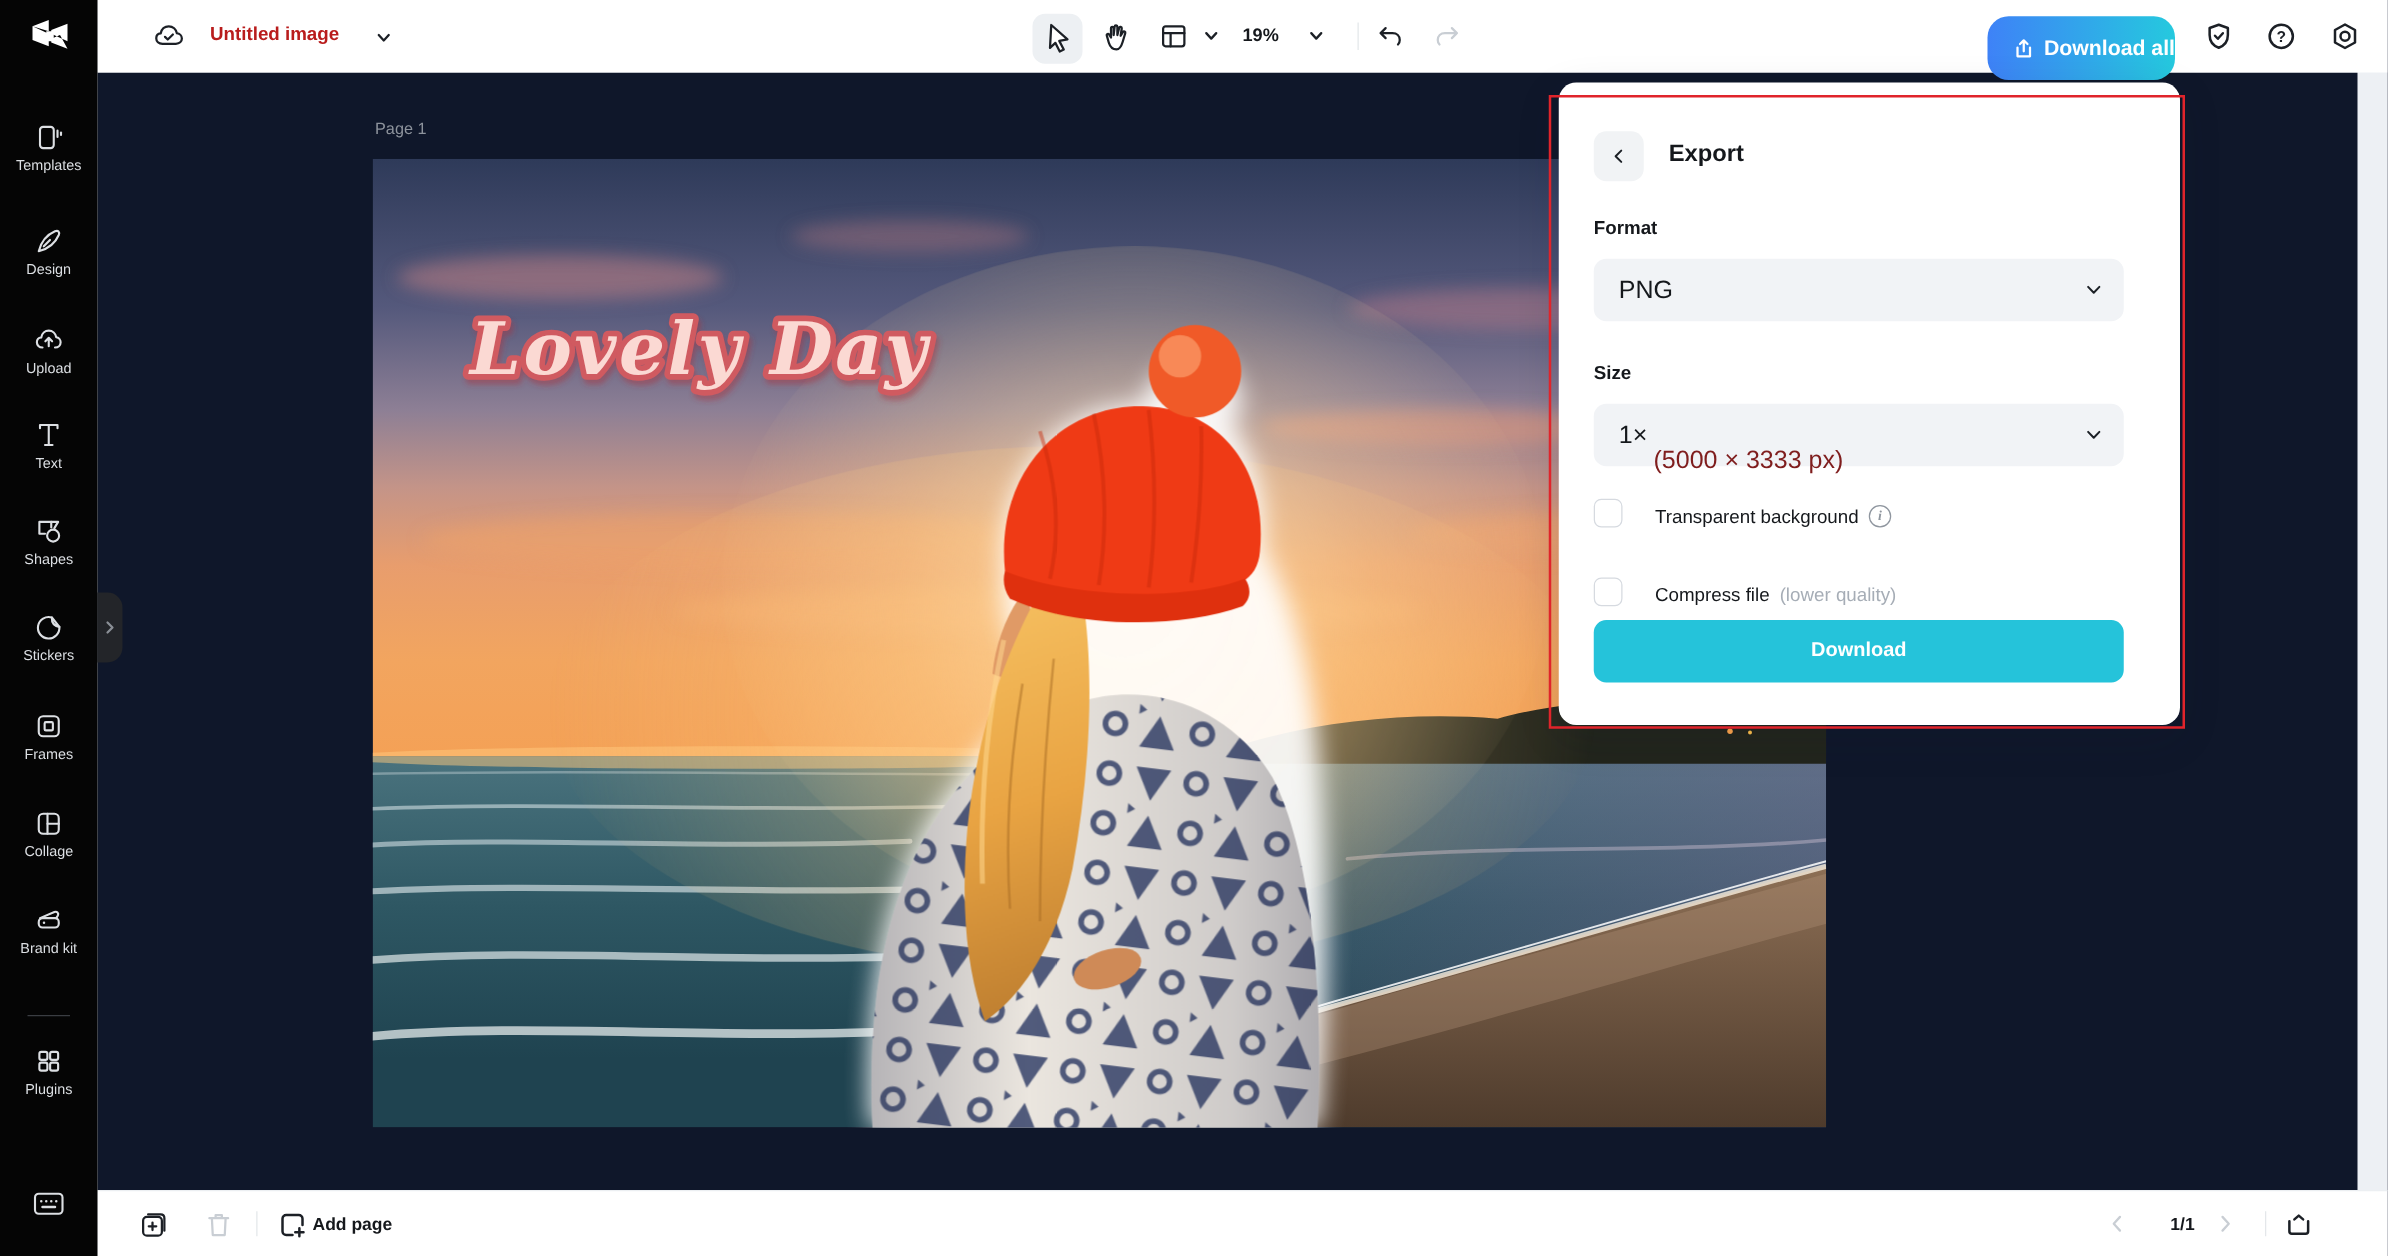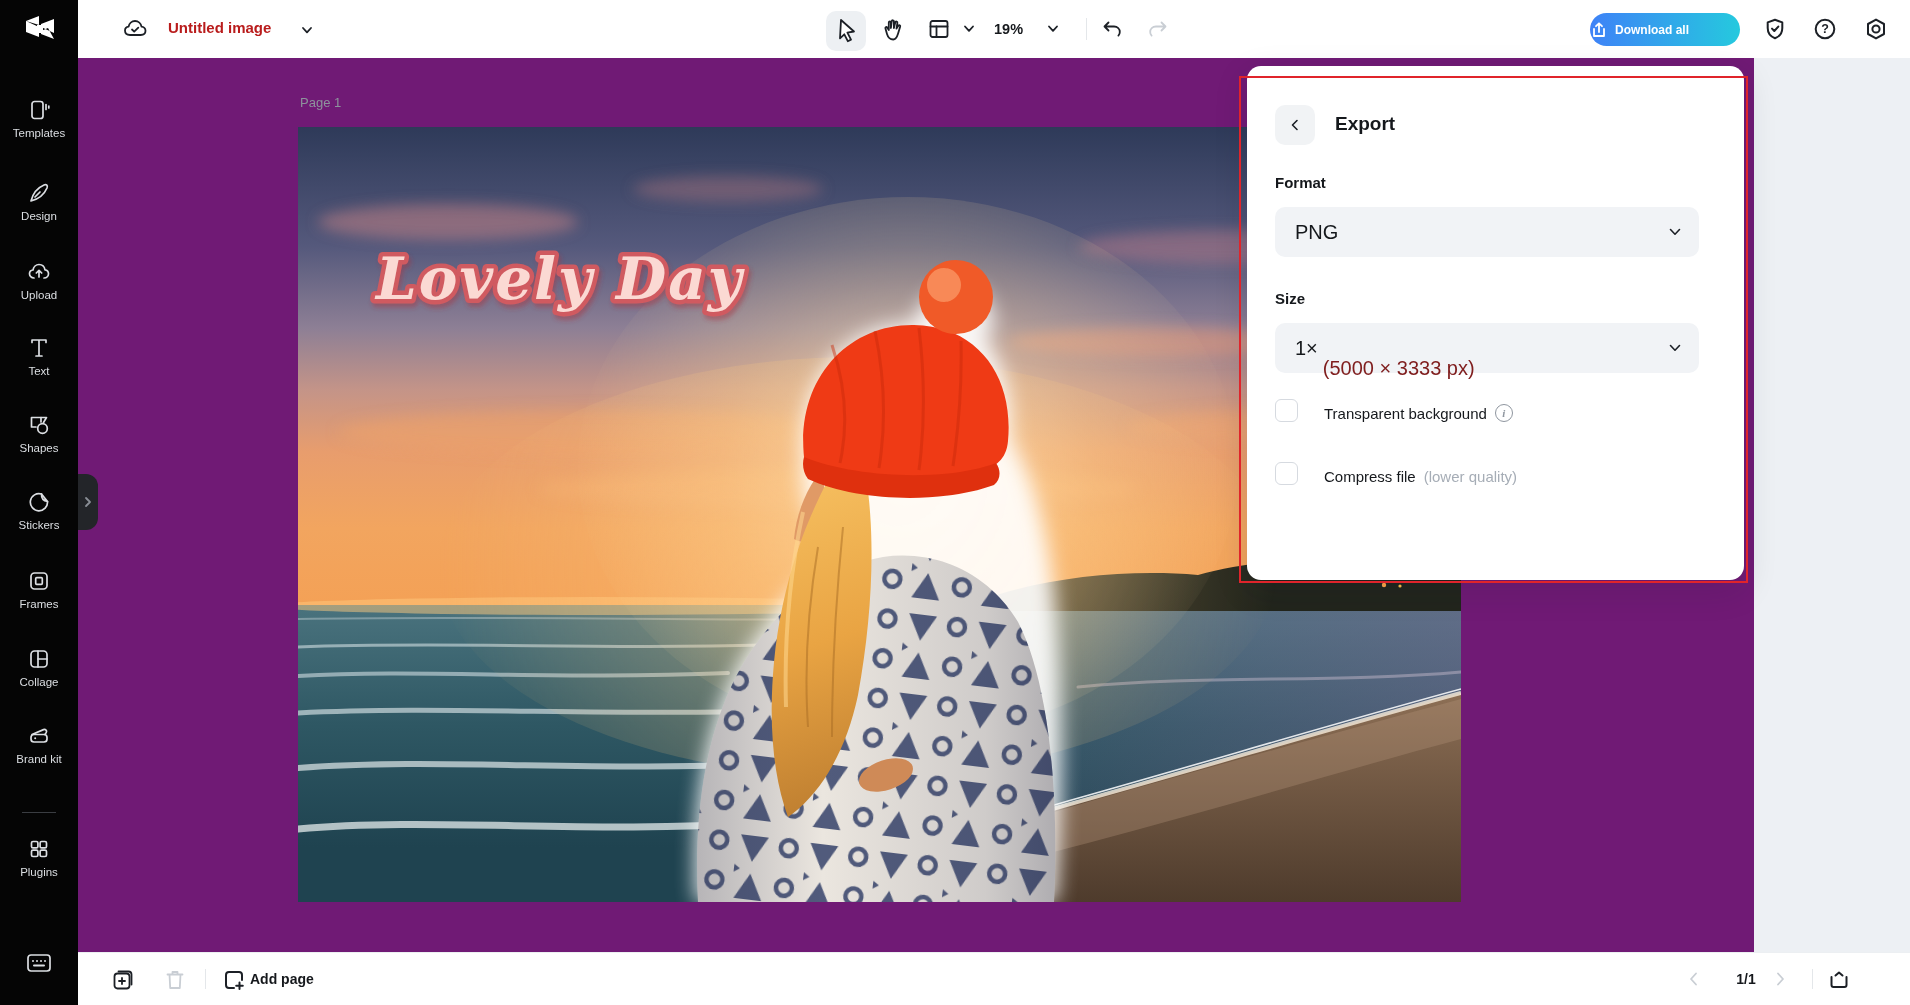--- a/index.html
+++ b/index.html
@@ -18,26 +18,26 @@
 
   
   .topbar { position:absolute; left:78px; top:0; width:1832px; height:58px; background:#ffffff; z-index:10; }
   .doc-cloud { position:absolute; left:44px; top:16px; }
   .doc-title { position:absolute; left:90px; top:19px; font-size:15px; font-weight:700; color:#b91c1c; }
   .doc-chevron { position:absolute; left:222px; top:23px; }
   .tool-cursor-bg { position:absolute; left:748px; top:11px; width:40px; height:40px; background:#edf0f3; border-radius:10px; }
   .tool { position:absolute; top:17px; cursor:pointer; }
   .zoom-text { position:absolute; left:916px; top:21px; font-size:14.5px; font-weight:600; color:#15181c; cursor:pointer; }
   .tb-divider { position:absolute; left:1008px; top:18px; width:1px; height:22px; background:#e4e7ea; }
-  .dl-all { position:absolute; left:1512px; top:13px; width:150px; height:33px; border:none; border-radius:17px;
-            background:linear-gradient(90deg,#3e82f7 0%,#25c9de 100%); color:#fff; font-size:12px; font-weight:700;
-            font-family:"Liberation Sans",sans-serif; display:flex; align-items:center; justify-content:flex-start; gap:7px; cursor:pointer; }
-
-  
-  .canvas { position:absolute; left:78px; top:58px; width:1676px; height:894px; background:#701a75; }
+  .dl-all { position:absolute; left:1512px; top:13px; width:150px; height:51px; border:none; border-radius:17px;
+            background:linear-gradient(90deg,#3e82f7 0%,#25c9de 100%); color:#fff; font-size:17px; font-weight:700;
+            font-family:"Liberation Sans",sans-serif; display:flex; align-items:center; justify-content:flex-end; gap:7px; cursor:pointer; }
+
+  
+  .canvas { position:absolute; left:78px; top:58px; width:1808px; height:894px; background:#0f172a; }
   .page-label { position:absolute; left:222px; top:37px; font-size:13px; color:#8d939c; }
   .artwork { position:absolute; left:220px; top:69px; width:1163px; height:775px; overflow:hidden; cursor:pointer; }
 
   
   .export-panel { position:absolute; left:1247px; top:66px; width:497px; height:514px; background:#fff; border-radius:14px;
                   box-shadow:0 10px 34px rgba(20,30,50,.14); z-index:30; }
   .back-btn { position:absolute; left:28px; top:39px; width:40px; height:40px; background:#f1f3f5; border:none; border-radius:10px; cursor:pointer; display:flex; align-items:center; justify-content:center; }
   .panel-title { position:absolute; left:88px; top:47px; font-size:19px; font-weight:700; color:#15181c; }
   .field-label { position:absolute; left:28px; font-size:15px; font-weight:600; color:#15181c; }
   .select { position:absolute; left:28px; width:424px; height:50px; background:#f1f3f6; border-radius:10px; display:flex; align-items:center; padding:0 20px; font-size:20px; color:#15181c; cursor:pointer; }
@@ -387,20 +387,21 @@
     </div>
 
     <div class="chk-row" style="top:396px">
       <span class="chk-box"></span>
       <span class="chk-label">
         <span>Compress file</span>
         <span class="hint-gray">(lower quality)</span>
       </span>
     </div>
 
+    <button class="dl-btn">Download</button>
   </section>
   <div class="annotation"></div>
 
 
   <footer class="bottombar">
     <svg class="bb-icon ic" style="left:33px" width="24" height="24" viewBox="0 0 24 24">
         <rect x="3.5" y="5.5" width="15" height="15" rx="3"></rect>
         <path d="M7.5,3.5 L17.5,3.5 C19.4,3.5 20.5,4.6 20.5,6.5 L20.5,16.5"></path>
         <path d="M11,10 L11,16 M8,13 L14,13"></path>
       </svg>

